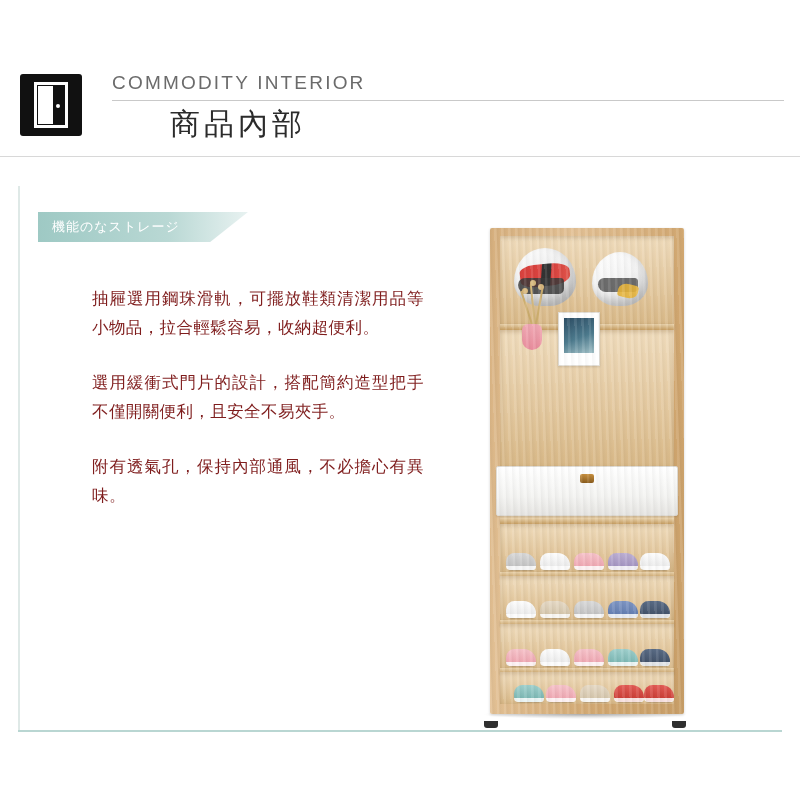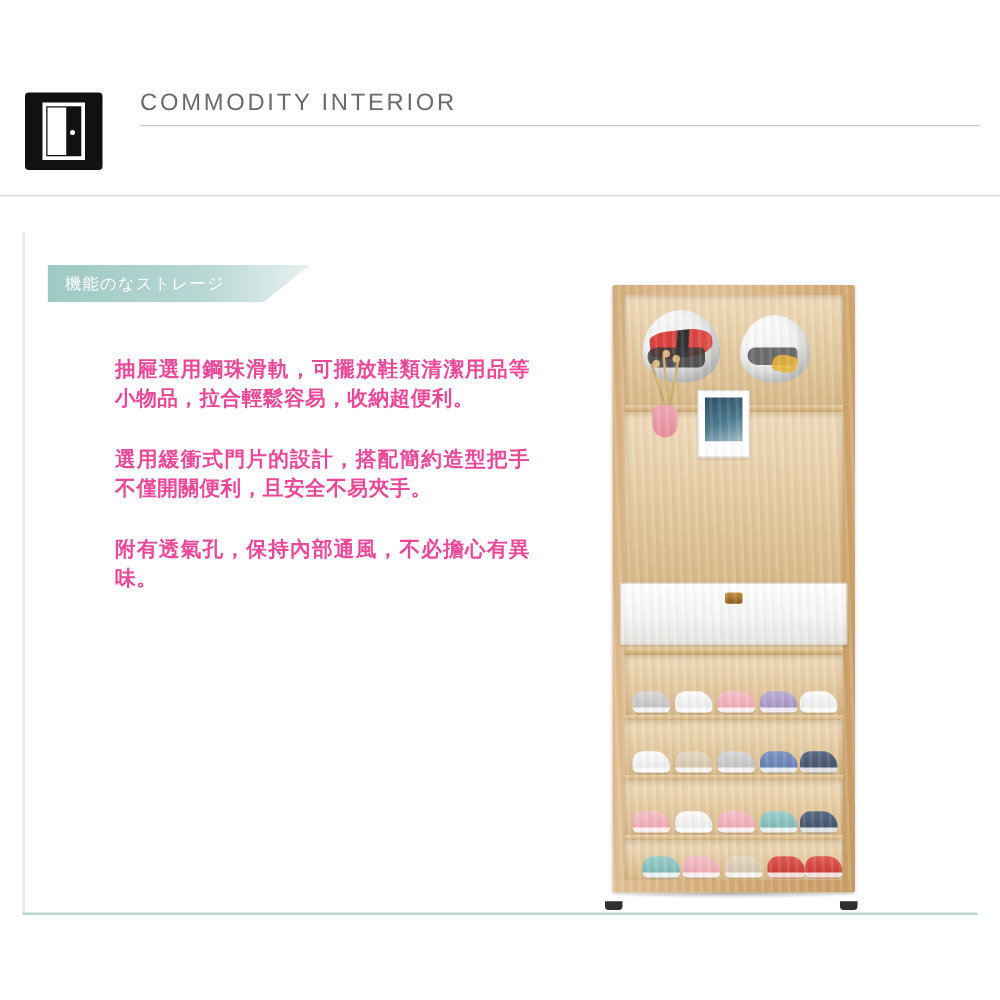--- a/index.html
+++ b/index.html
@@ -147,26 +147,25 @@
   
   .copy {
     position: absolute;
     left: 92px;
     top: 284px;
     width: 332px;
   }
   .copy p {
     margin: 0 0 26px 0;
     font-size: 16.5px;
-    line-height: 23px;
-    color: #ec4899;
+    line-height: 29px;
+    color: #7f1d1d;
     font-family: "DejaVu Serif", "Liberation Serif", serif;
     letter-spacing: 0.4px;
     text-align: justify;
-    font-weight: bold;
   }
   .copy p:last-child { margin-bottom: 8px; }
 
   
   .photo {
     position: absolute;
     left: 470px;
     top: 228px;
     width: 230px;
     height: 494px;
@@ -379,20 +378,21 @@
 <div class="page">
 
   <div class="header">
     <div class="header-icon">
       <div class="door-outer"></div>
       <div class="door-inner"></div>
       <div class="door-knob"></div>
     </div>
     <div class="header-en">COMMODITY INTERIOR</div>
     <div class="header-rule-top"></div>
+    <div class="header-zh">商品內部</div>
     <div class="header-rule-bottom"></div>
   </div>
 
   <div class="frame-left"></div>
   <div class="frame-bottom"></div>
 
   <div class="ribbon">
     <div class="ribbon-bg"></div>
     <div class="ribbon-text">機能のなストレージ</div>
   </div>

